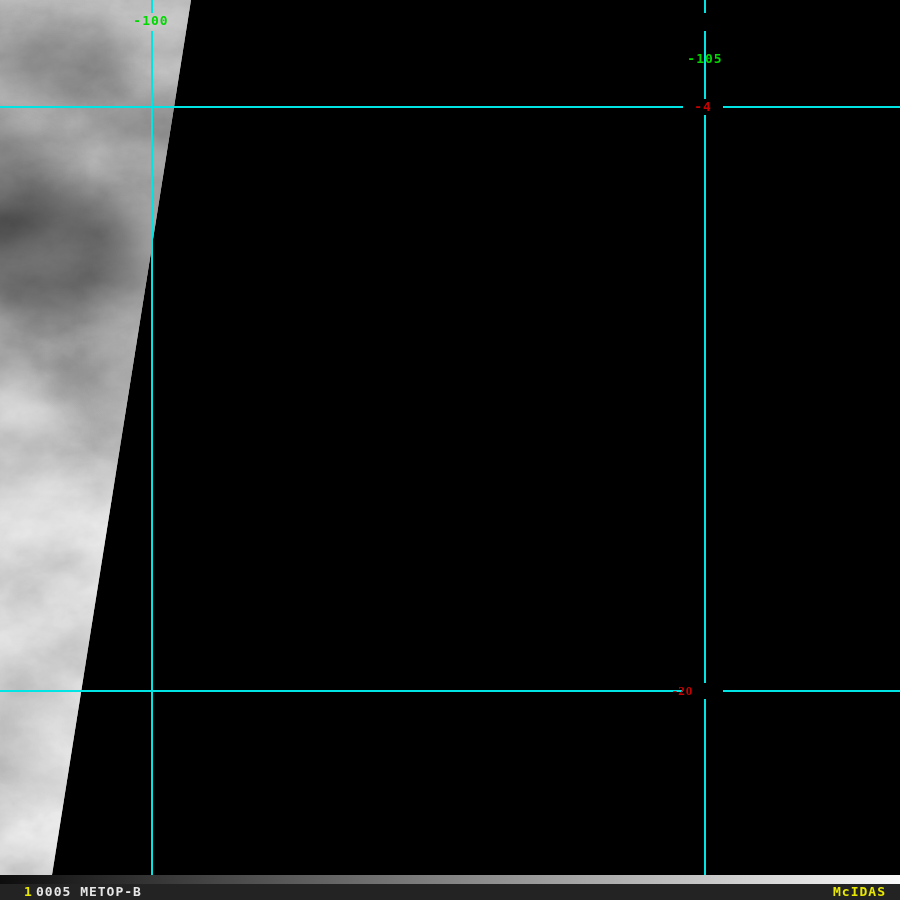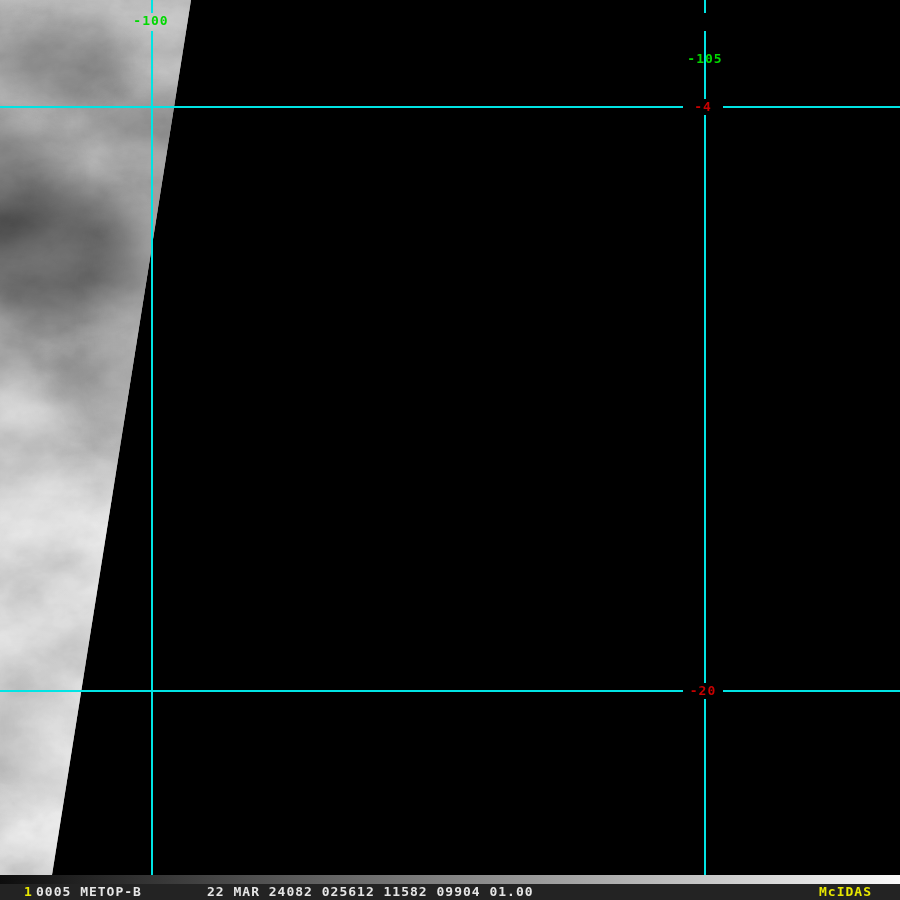--- a/index.html
+++ b/index.html
@@ -25,42 +25,42 @@
     font: bold 13px "DejaVu Sans Mono", monospace;
     letter-spacing: 1px;
     white-space: nowrap;
     line-height: 14px;
   }
   .glabel.lon { color: var(--green, #00d800); }
   .glabel.lat { color: var(--red, #c80000); }
   .lon-100 { left: 151px; top: 21px; }
   .lon-105 { left: 705px; top: 21px; margin-top: 38px; }
   .lat-15  { left: 703px; top: 107px; }
-  .lat-20  { left: 703px; top: 691px; }
+  .lat-20  { left: 683px; top: 691px; font-family: Liberation Serif, serif; }
   .grayscale-bar {
     position: absolute;
     left: 0; top: 875px;
     width: 900px; height: 9px;
     background: linear-gradient(to right, var(--gsb-start, #0d0d0d), var(--gsb-end, #fafafa));
   }
   .statusbar {
     position: absolute;
     left: 0; top: 884px;
     width: 900px; height: 16px;
     background: var(--bar-bg, #232323);
     font: bold 13px "DejaVu Sans Mono", monospace;
     letter-spacing: 1px;
     line-height: 16px;
     color: var(--white, #e6e6e6);
   }
   .statusbar span { position: absolute; white-space: nowrap; top: 0; }
   .sb-frame   { left: 24px;  color: var(--yellow, #e8e800); }
   .sb-dataset { left: 36px; }
   .sb-info    { left: 207px; }
-  .sb-brand   { right: 28px; color: var(--yellow, #e8e800); }
+  .sb-brand   { right: 14px; color: var(--yellow, #e8e800); }
 </style>
 </head>
 <body>
 
 <div class="screen">
 
   <svg class="sat-svg" width="900" height="900" viewBox="0 0 900 900">
     <defs>
       <clipPath id="swathClip">
         <polygon points="0,0 191,0 52,875 0,875"></polygon>
@@ -124,17 +124,16 @@
   <div class="glabel lon lon-100">-100</div>
   <div class="glabel lon lon-105">-105</div>
   <div class="glabel lat lat-15">-4</div>
   <div class="glabel lat lat-20">-20</div>
 
   <div class="grayscale-bar"></div>
 
   <div class="statusbar">
     <span class="sb-frame">1</span>
     <span class="sb-dataset">0005 METOP-B</span>
-    <span class="sb-info">22 MAR 24082 025612 11582 09904 01.00</span>
     <span class="sb-brand">McIDAS</span>
   </div>
 
 </div>
 
 </body></html>

